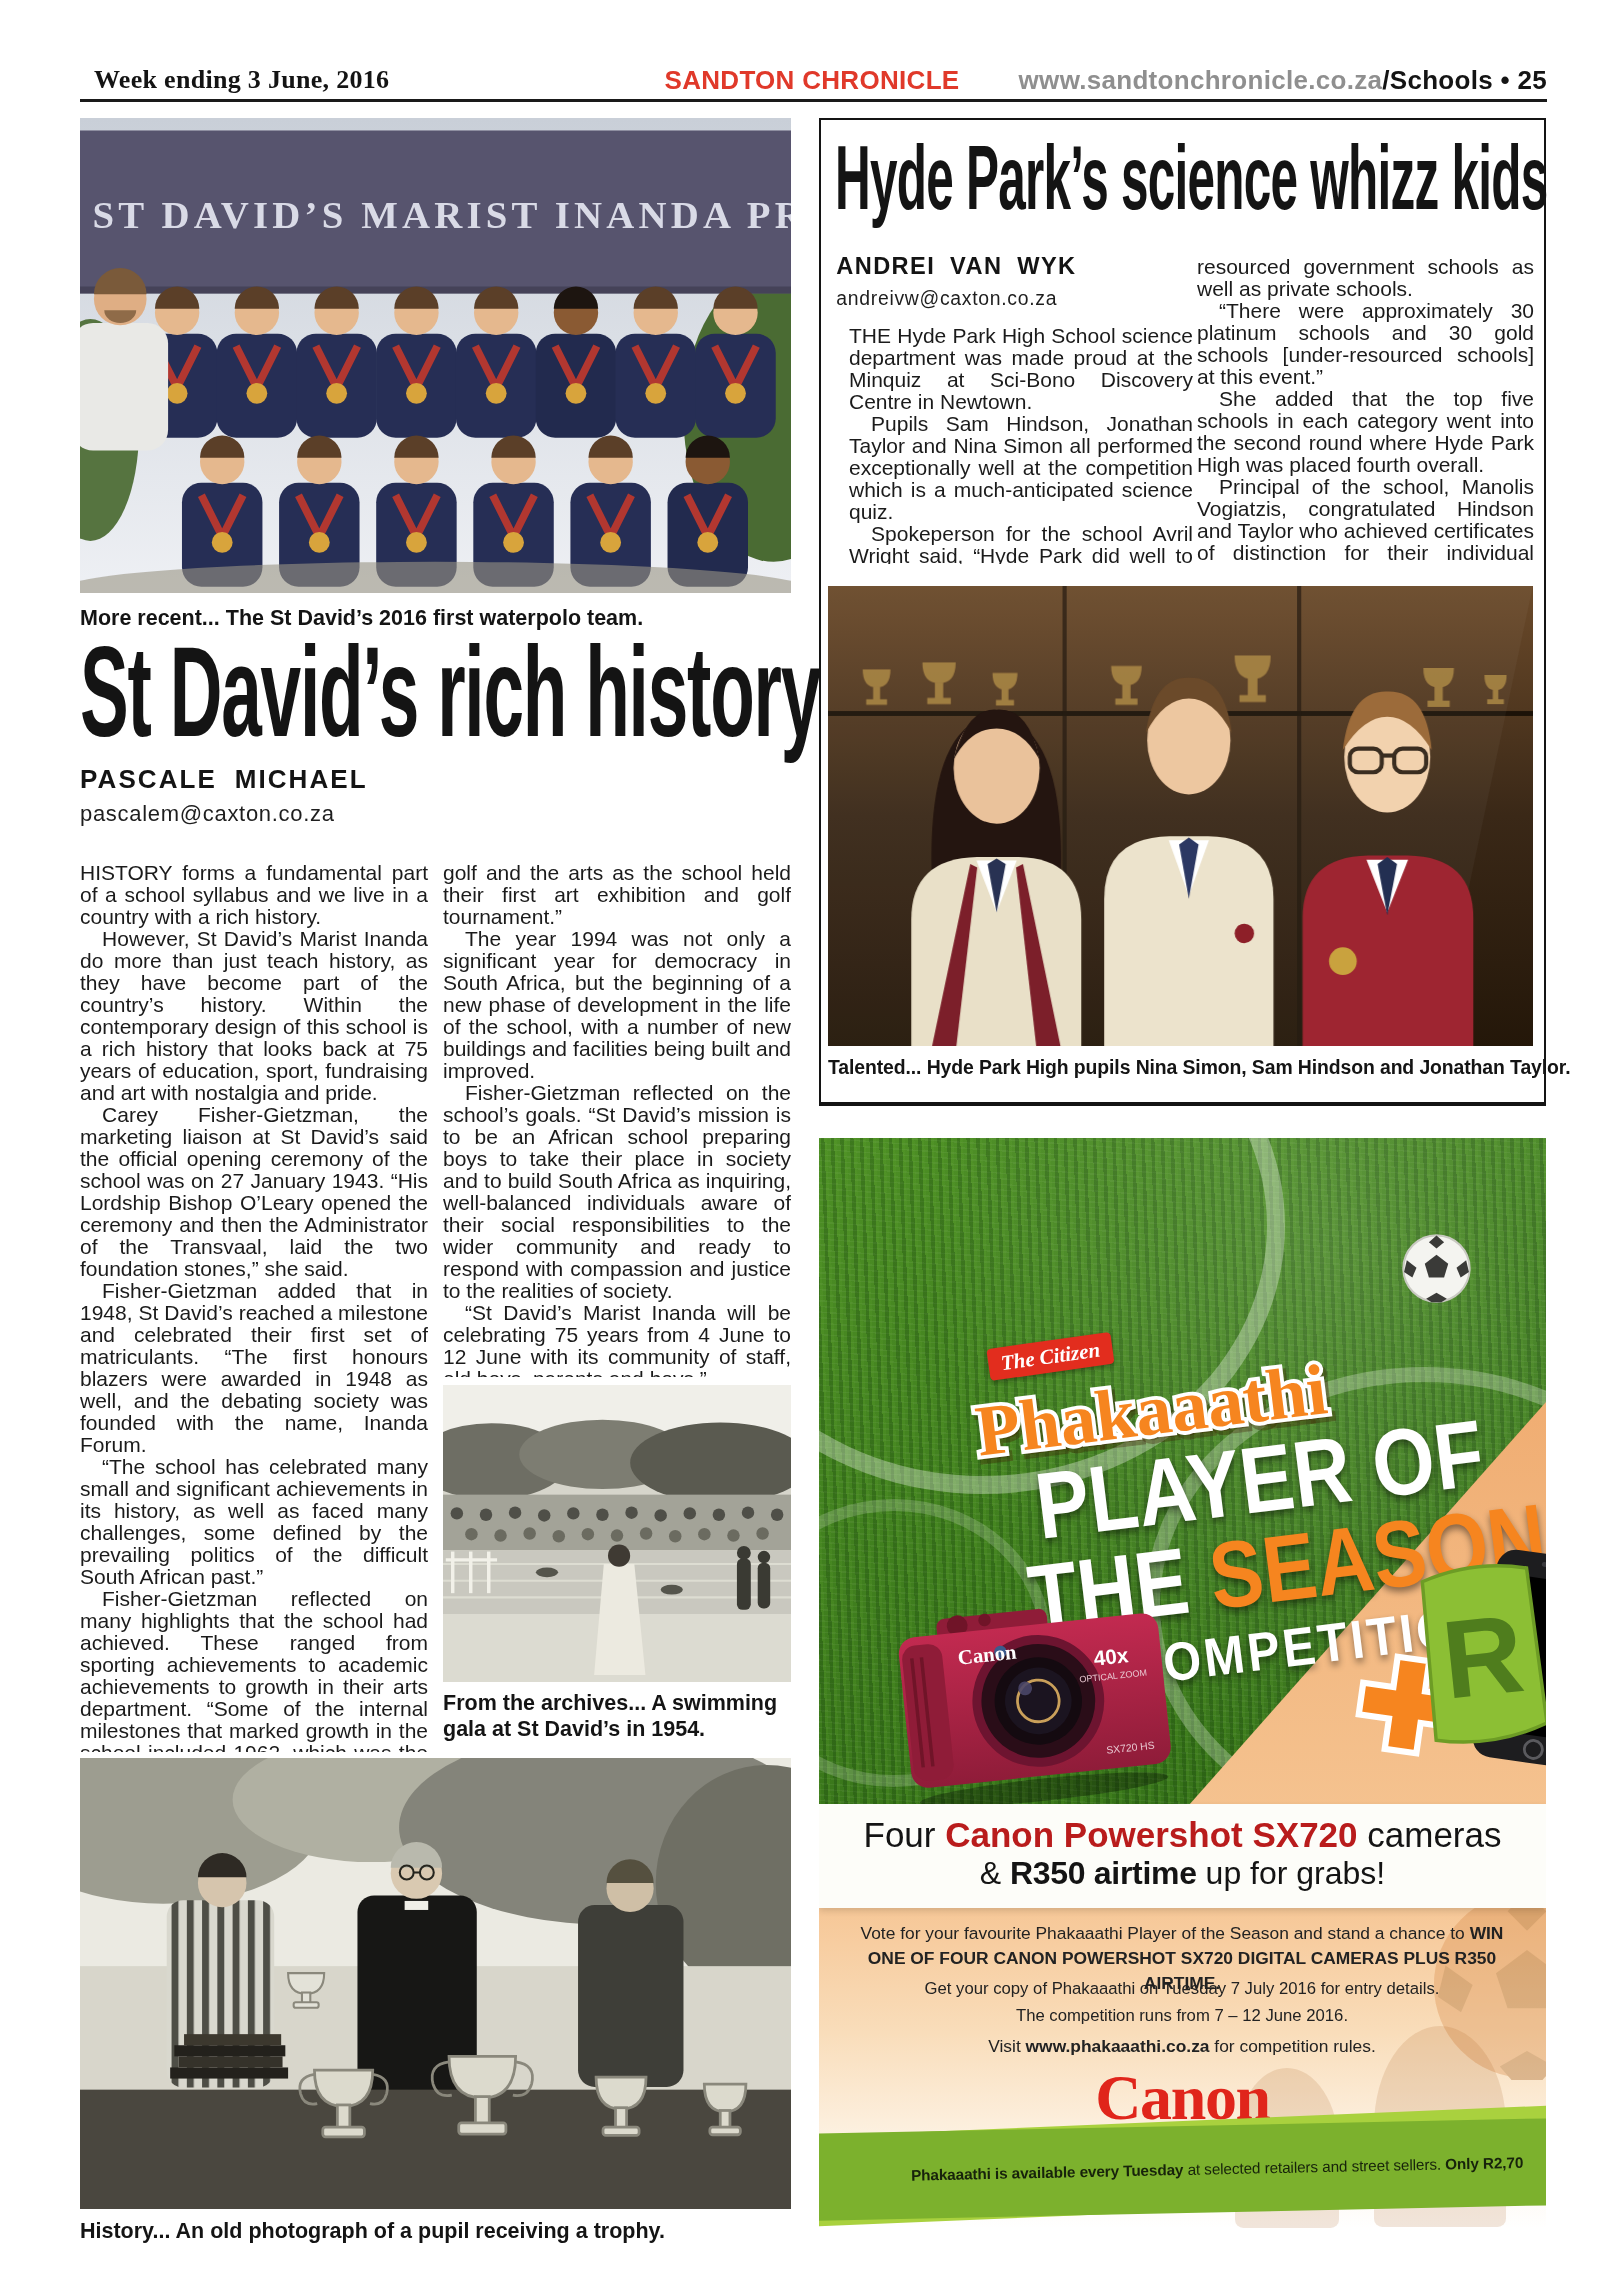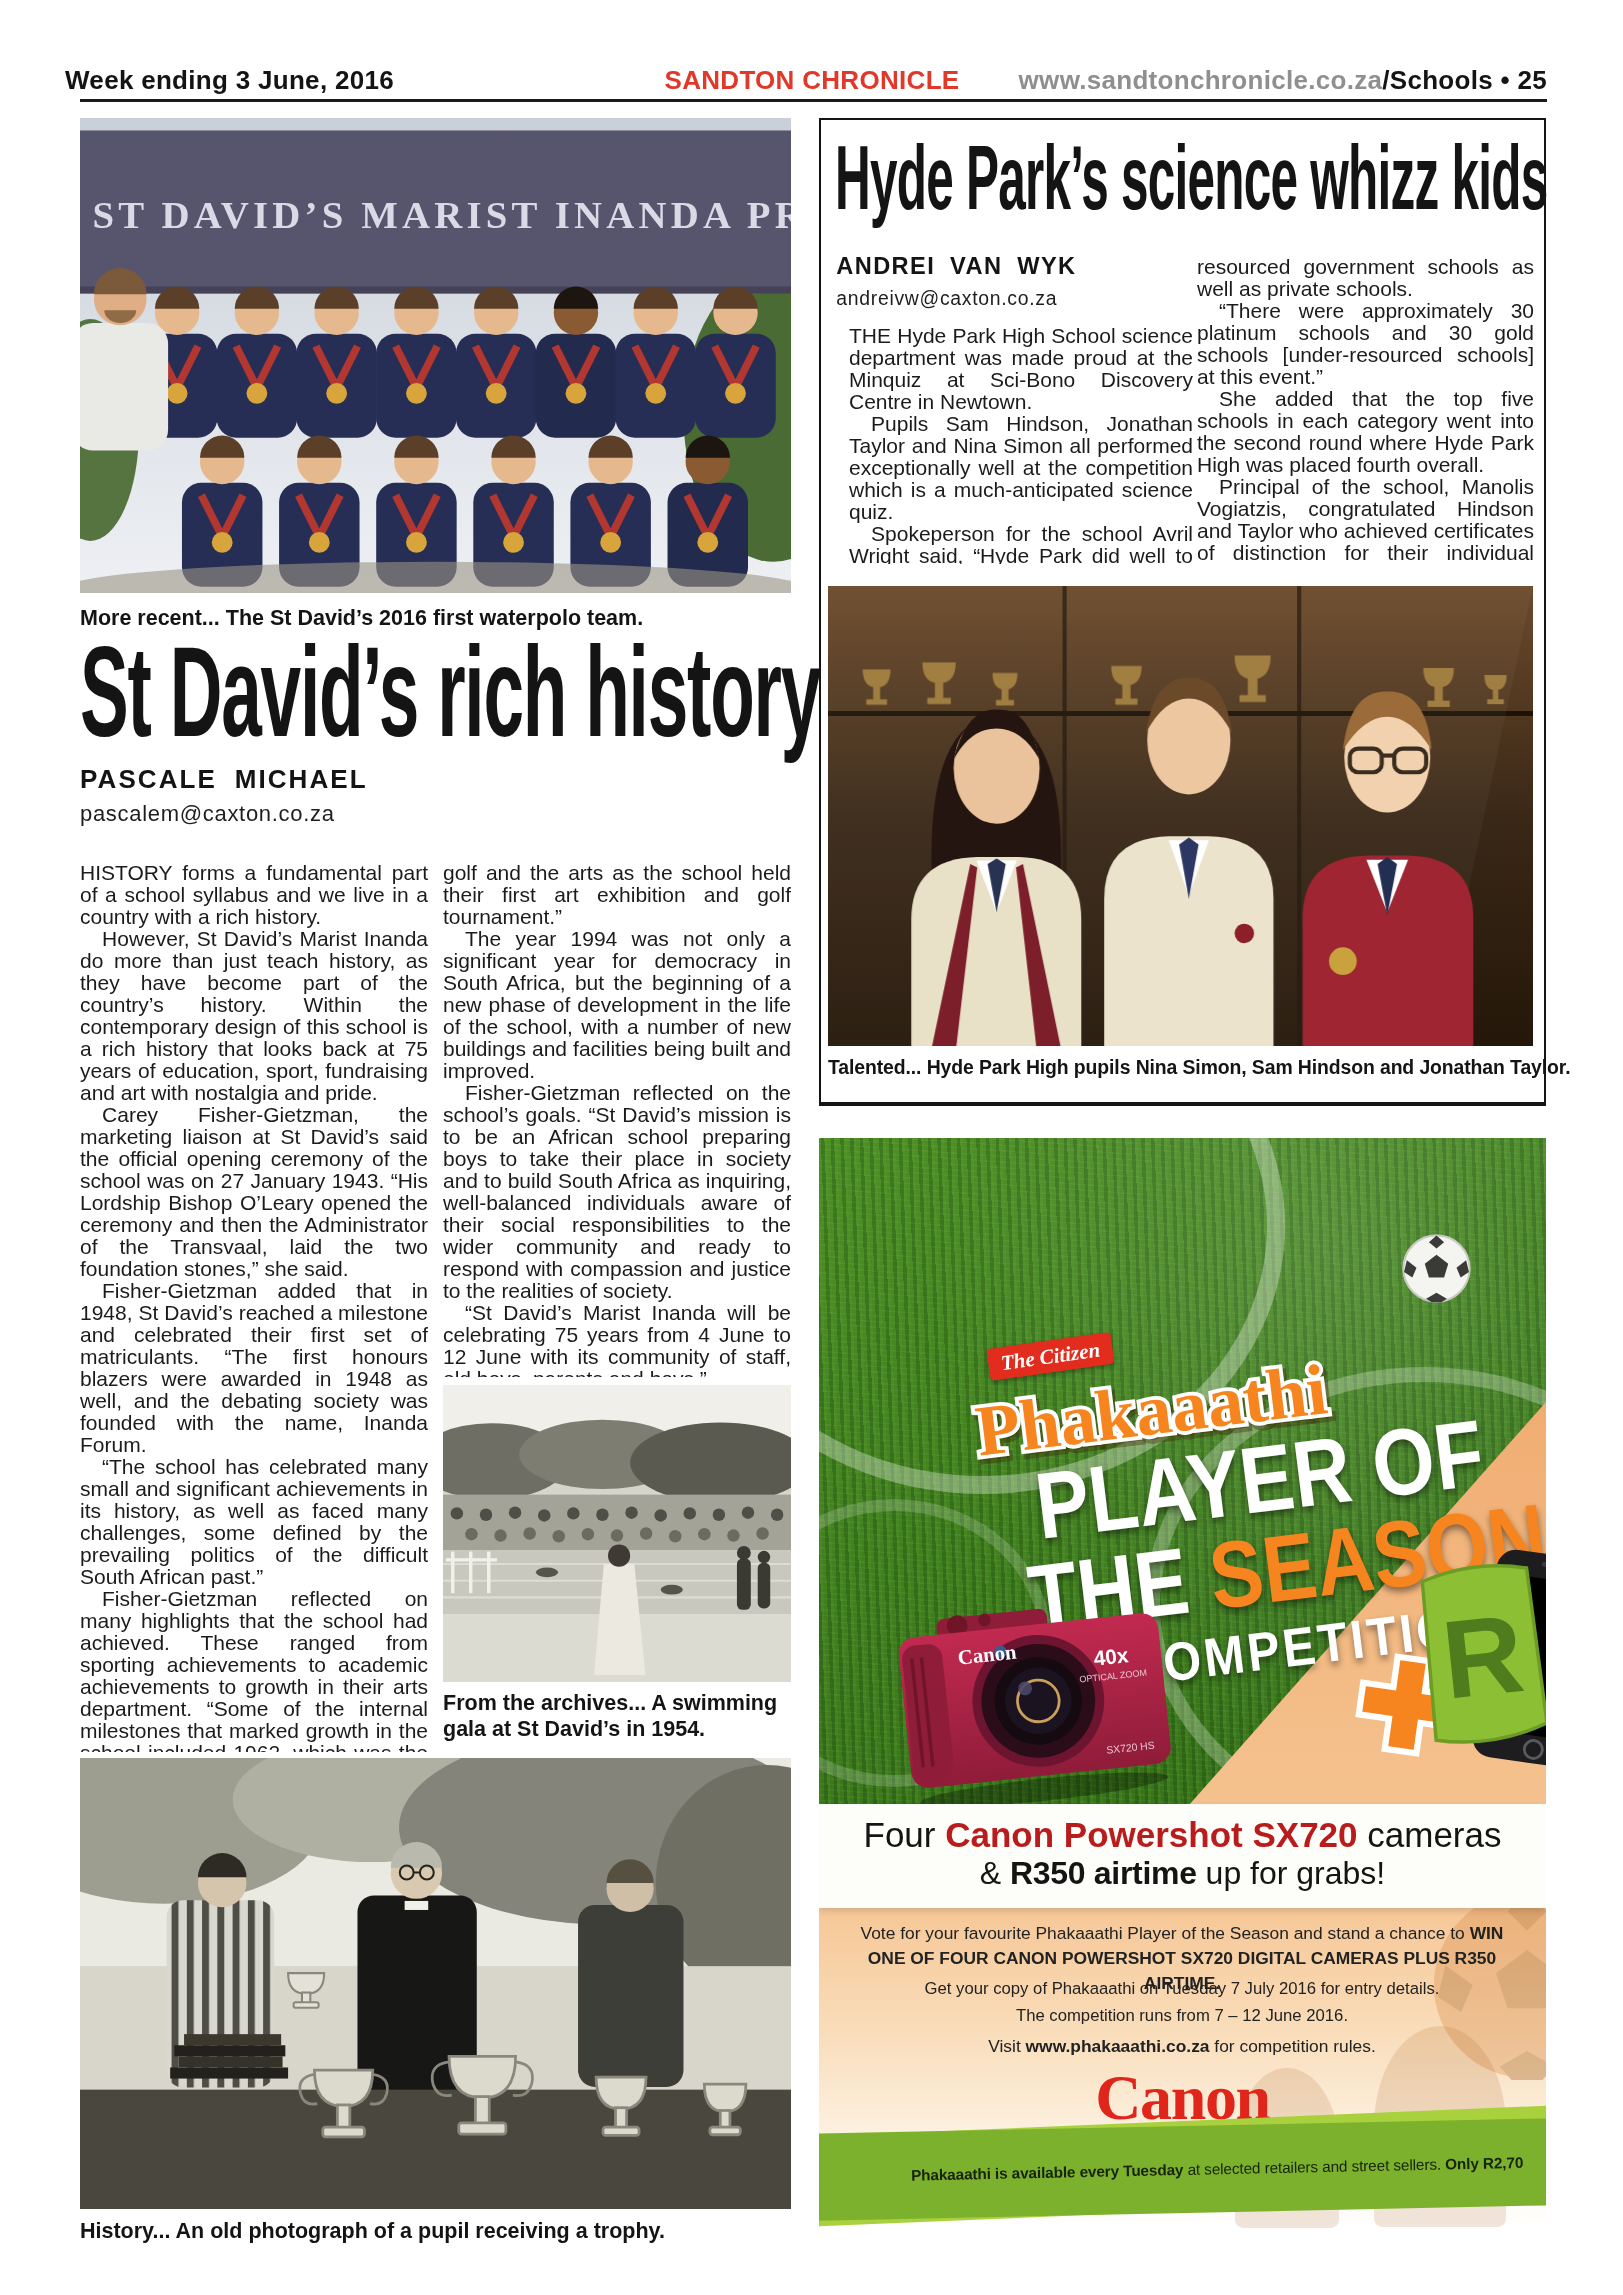--- a/index.html
+++ b/index.html
@@ -2,21 +2,21 @@
 <html style="font-size:11px"><head>
 <meta charset="utf-8">
 <style>
   html,body{margin:0;padding:0;background:#e9e9e9;}
   #page{position:relative;width:1624px;height:2295px;background:#fff;overflow:hidden;
         font-family:"Liberation Sans",sans-serif;color:#141414;}
   .abs{position:absolute;}
 
   
   .hdr{font-size:26px;font-weight:bold;letter-spacing:0.3px;}
-  #hdr-date{left:65px;top:65px;}
+  #hdr-date{left:94px;top:65px;font-family:Liberation Serif, serif;}
   #hdr-mast{left:0;top:65px;width:1624px;text-align:center;}
   #hdr-right{right:77px;top:65px;}
   #hdr-right .gray{color:#8f8f8f;}
   #hdr-rule{left:80px;top:99px;width:1467px;height:2.8px;background:#1a1a1a;}
 
   
   .caption{font-weight:bold;font-size:21.5px;line-height:26px;}
   .byline{font-weight:bold;font-size:26px;letter-spacing:2.1px;word-spacing:8.3px;}
   .email{font-size:22px;letter-spacing:0.7px;color:#1e1e1e;}
   .coltext{font-size:21px;line-height:22px;text-align:justify;overflow:hidden;color:#1b1b1b;}

